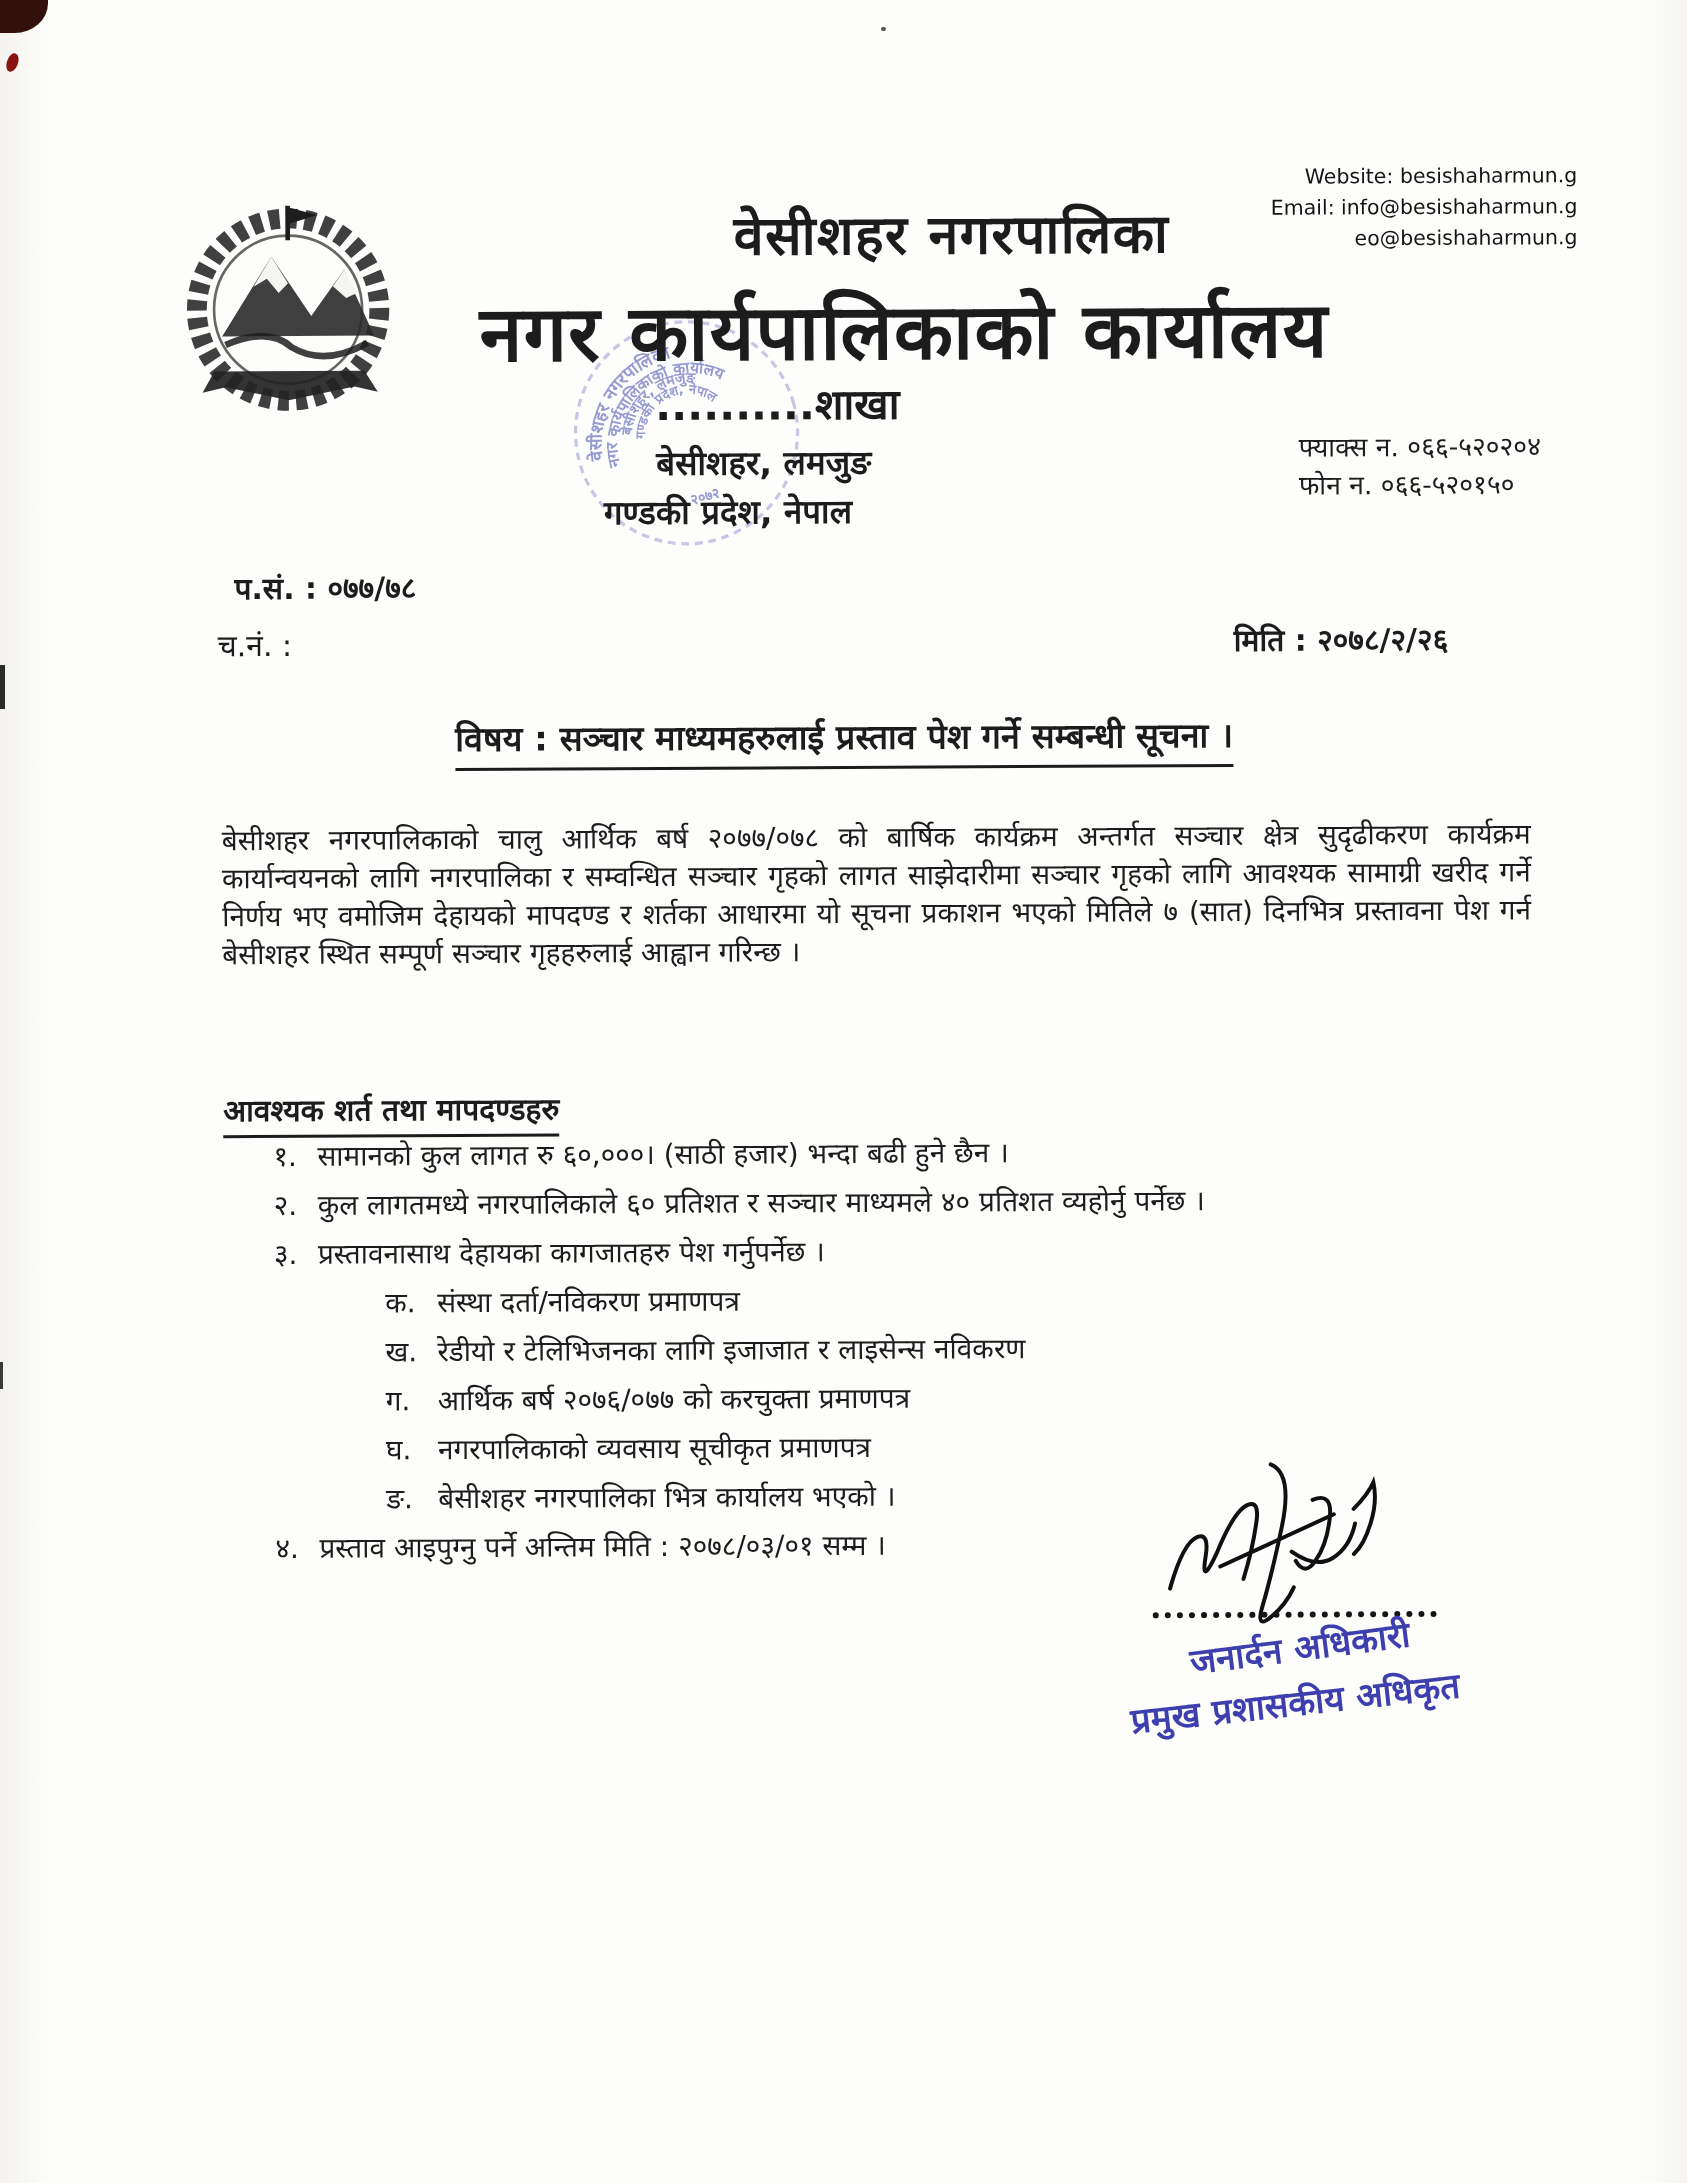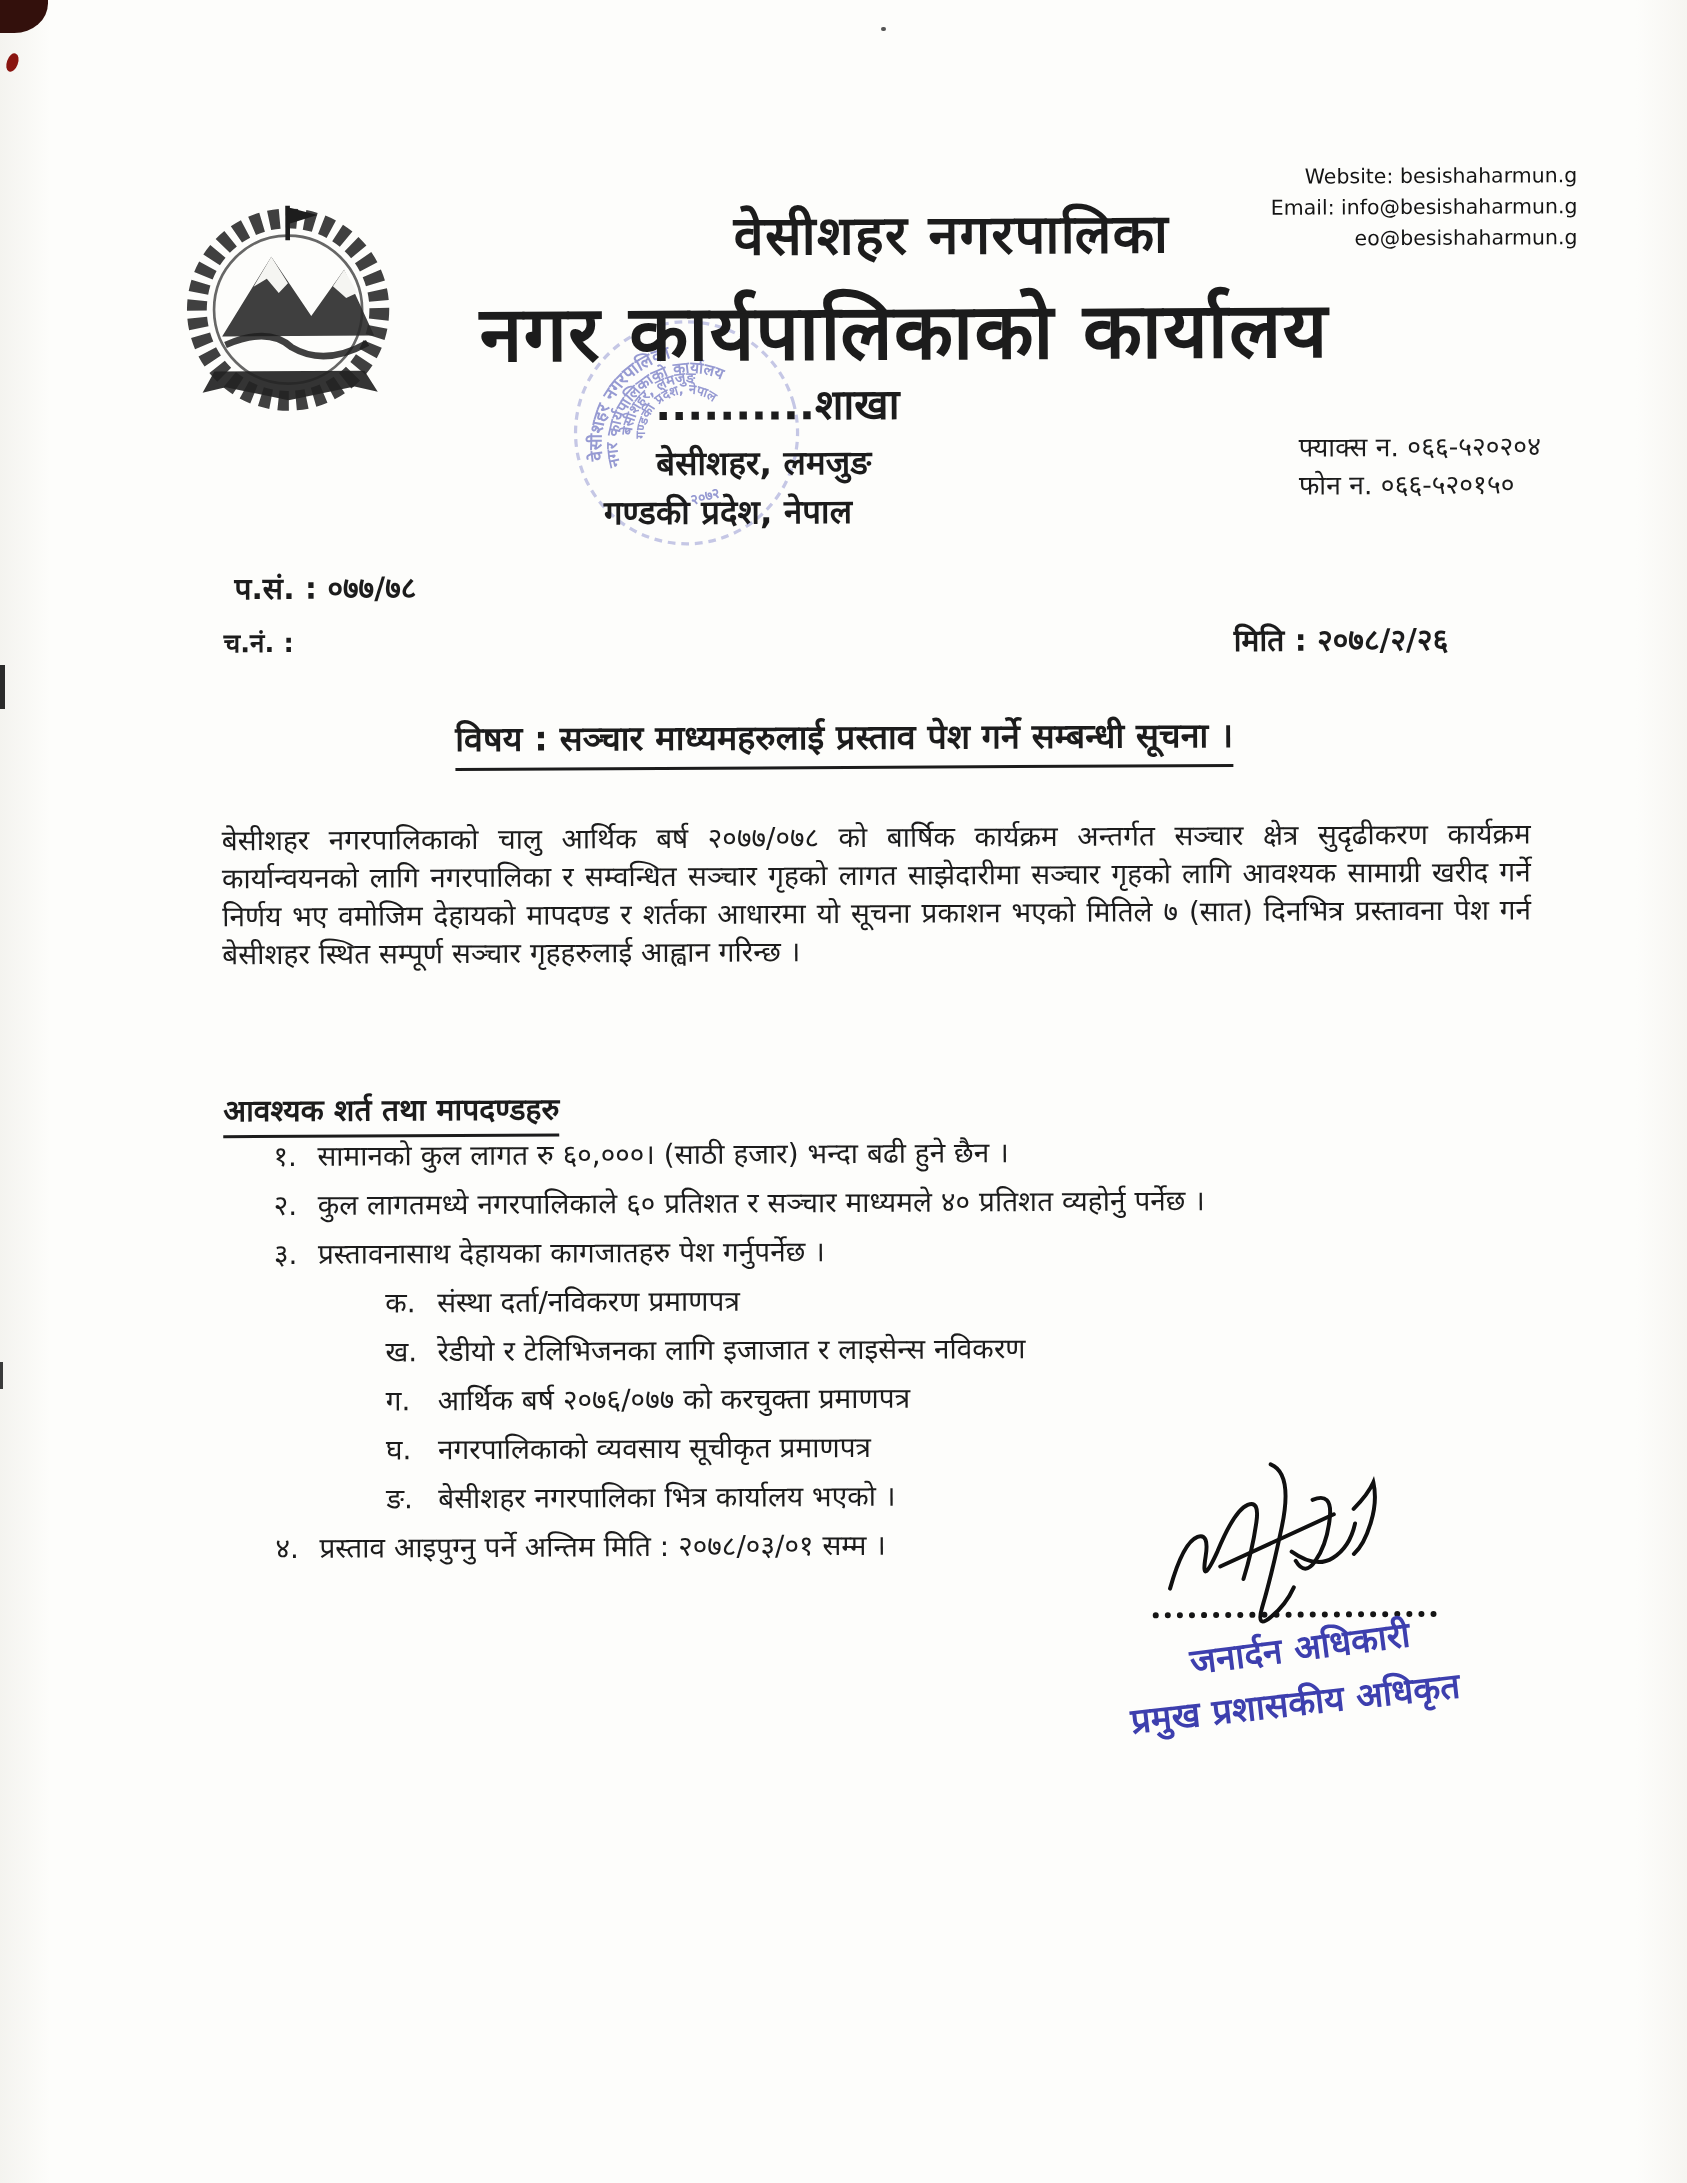--- a/index.html
+++ b/index.html
@@ -30,21 +30,21 @@
   .branch-line{top:374px;left:781px;transform:translateX(-50%);font-size:42px;font-weight:700;white-space:nowrap;}
   .addr1{top:439px;left:767px;transform:translateX(-50%);font-size:33px;font-weight:700;white-space:nowrap;}
   .addr2{top:488px;left:731px;transform:translateX(-50%);font-size:33px;font-weight:700;white-space:nowrap;}
   .faxblock{left:1302px;top:431px;font-size:26.5px;line-height:38px;white-space:nowrap;}
 
   .emblem{left:160px;top:191px;width:271px;height:238px;}
   .stamp{left:548px;top:290px;width:284px;height:284px;opacity:.8;transform:rotate(-16deg);}
 
   
   .ref1{left:237px;top:564px;font-size:30px;font-weight:600;white-space:nowrap;}
-  .ref2{left:226px;top:621px;font-size:26px;font-weight:700;white-space:nowrap;}
+  .ref2{left:220px;top:621px;font-size:30px;font-weight:400;white-space:nowrap;}
   .dateline{left:1236px;top:621px;font-size:30px;font-weight:600;white-space:nowrap;}
 
   
   .subject{top:713px;left:846px;transform:translateX(-50%);font-size:34px;font-weight:700;white-space:nowrap;
            border-bottom:3.3px solid #1c1c1c;padding-bottom:6.6px;}
 
   
   .bodypar{left:223px;top:819px;width:1309px;font-size:28px;line-height:38px;text-align:justify;}
 
   

